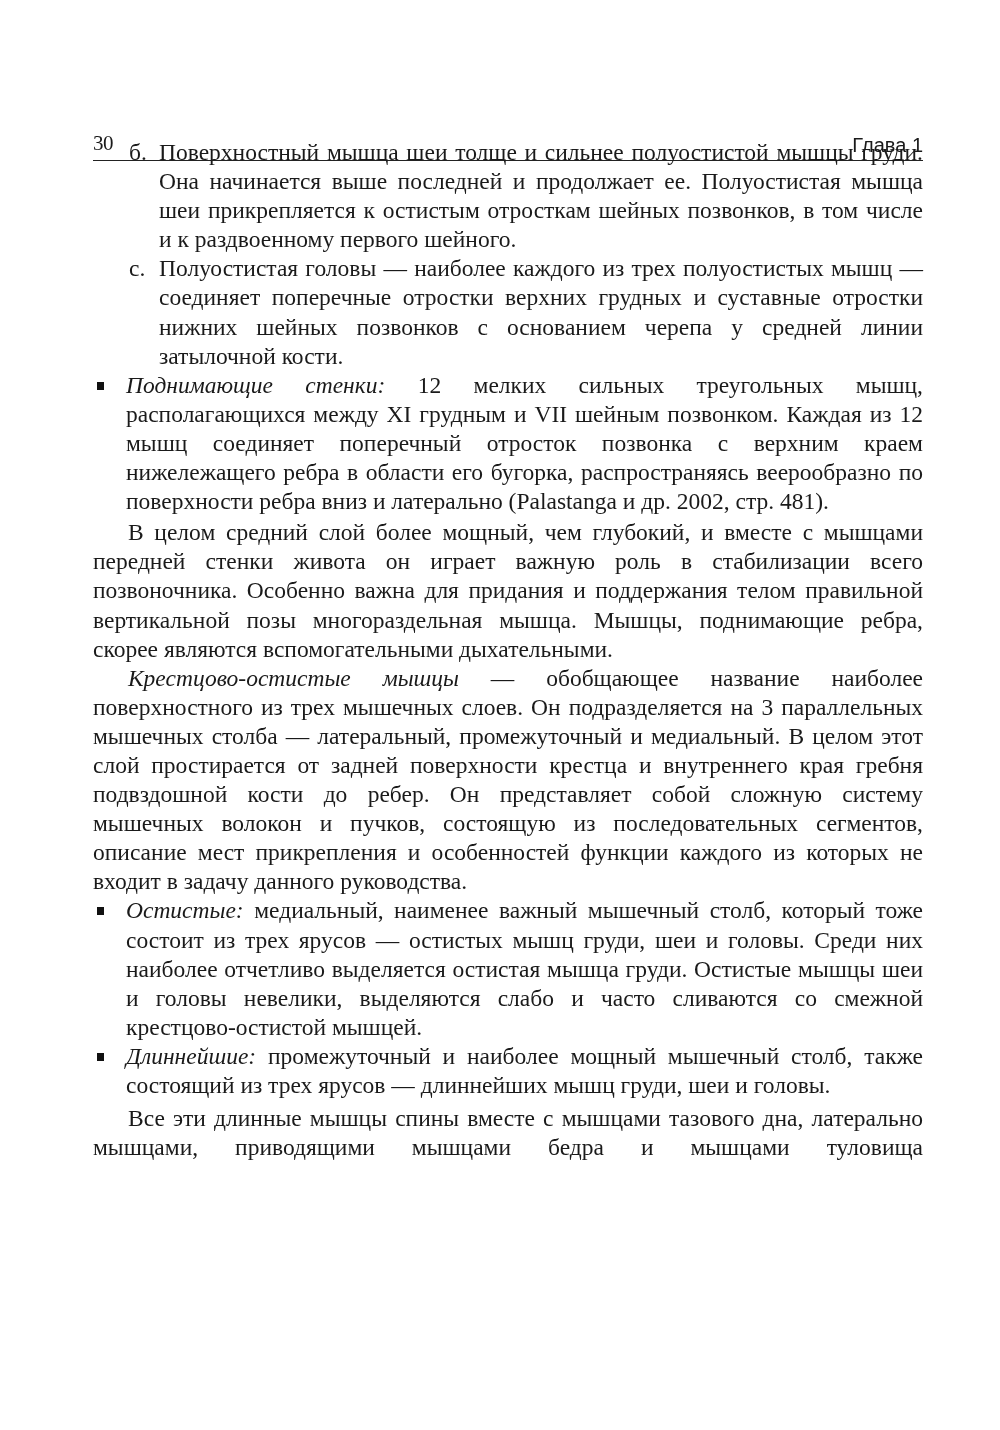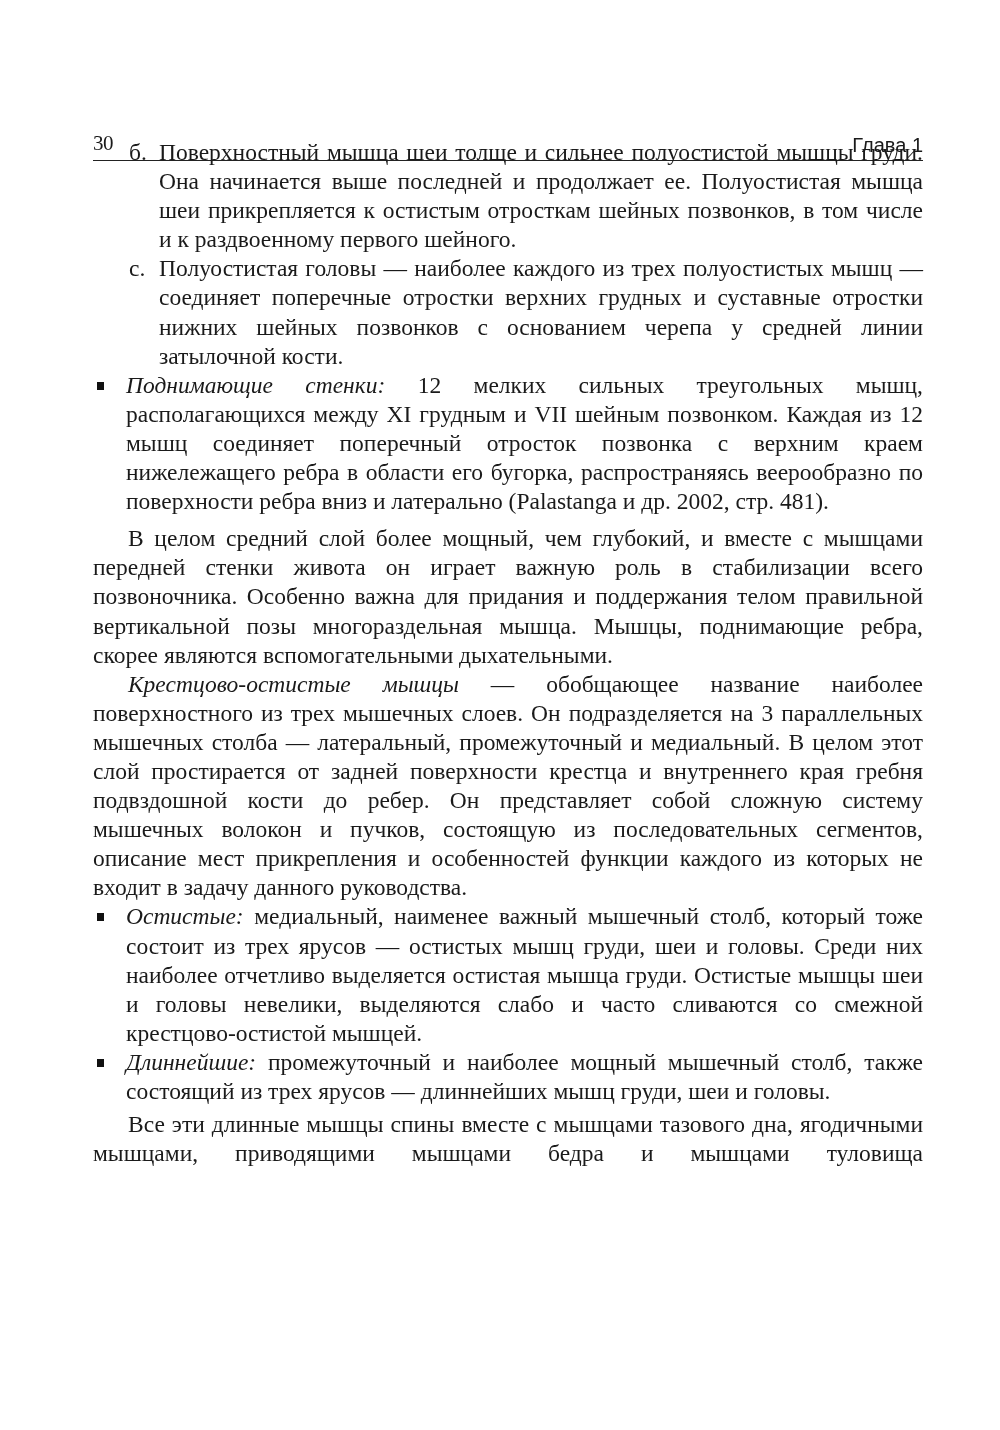--- a/index.html
+++ b/index.html
@@ -36,26 +36,26 @@
     <span>Поверхностный мышца шеи толще и сильнее полуостистой мышцы груди. Она начинается выше последней и продолжает ее. Полуостистая мышца шеи прикрепляется к остистым отросткам шейных позвонков, в том числе и к раздвоенному первого шейного.</span>
   </p>
   <p class="lettered">
     <span class="marker">с.</span>
     <span>Полуостистая головы — наиболее каждого из трех полуостистых мышц — соединяет поперечные отростки верхних грудных и суставные отростки нижних шейных позвонков с основанием черепа у средней линии затылочной кости.</span>
   </p>
   <p class="bullet">
     <span class="sq"></span>
     <span class="it">Поднимающие стенки:</span><span> 12 мелких сильных треугольных мышц, располагающихся между XI грудным и VII шейным позвонком. Каждая из 12 мышц соединяет поперечный отросток позвонка с верхним краем нижележащего ребра в области его бугорка, распространяясь веерообразно по поверхности ребра вниз и латерально (Palastanga и др. 2002, стр. 481).</span>
   </p>
-  <p class="indent" style="margin-top:8px">В целом средний слой более мощный, чем глубокий, и вместе с мышцами передней стенки живота он играет важную роль в стабилизации всего позвоночника. Особенно важна для придания и поддержания телом правильной вертикальной позы многораздельная мышца. Мышцы, поднимающие ребра, скорее являются вспомогательными дыхательными.</p>
+  <p class="indent" style="margin-top:2px">В целом средний слой более мощный, чем глубокий, и вместе с мышцами передней стенки живота он играет важную роль в стабилизации всего позвоночника. Особенно важна для придания и поддержания телом правильной вертикальной позы многораздельная мышца. Мышцы, поднимающие ребра, скорее являются вспомогательными дыхательными.</p>
   <p class="indent">
     <span class="it">Крестцово-остистые мышцы</span><span> — обобщающее название наиболее поверхностного из трех мышечных слоев. Он подразделяется на 3 параллельных мышечных столба — латеральный, промежуточный и медиальный. В целом этот слой простирается от задней поверхности крестца и внутреннего края гребня подвздошной кости до ребер. Он представляет собой сложную систему мышечных волокон и пучков, состоящую из последовательных сегментов, описание мест прикрепления и особенностей функции каждого из которых не входит в задачу данного руководства.</span>
   </p>
   <p class="bullet">
     <span class="sq"></span>
     <span class="it">Остистые:</span><span> медиальный, наименее важный мышечный столб, который тоже состоит из трех ярусов — остистых мышц груди, шеи и головы. Среди них наиболее отчетливо выделяется остистая мышца груди. Остистые мышцы шеи и головы невелики, выделяются слабо и часто сливаются со смежной крестцово-остистой мышцей.</span>
   </p>
   <p class="bullet">
     <span class="sq"></span>
     <span class="it">Длиннейшие:</span><span> промежуточный и наиболее мощный мышечный столб, также состоящий из трех ярусов — длиннейших мышц груди, шеи и головы.</span>
   </p>
-  <p class="indent last-line" style="margin-top:4px">Все эти длинные мышцы спины вместе с мышцами тазового дна, ягодичными мышцами, приводящими мышцами бедра и мышцами туловища</p>
+  <p class="indent last-line" style="margin-top:4px">Все эти длинные мышцы спины вместе с мышцами тазового дна, латерально мышцами, приводящими мышцами бедра и мышцами туловища</p>
 </div>
 
 </body></html>

